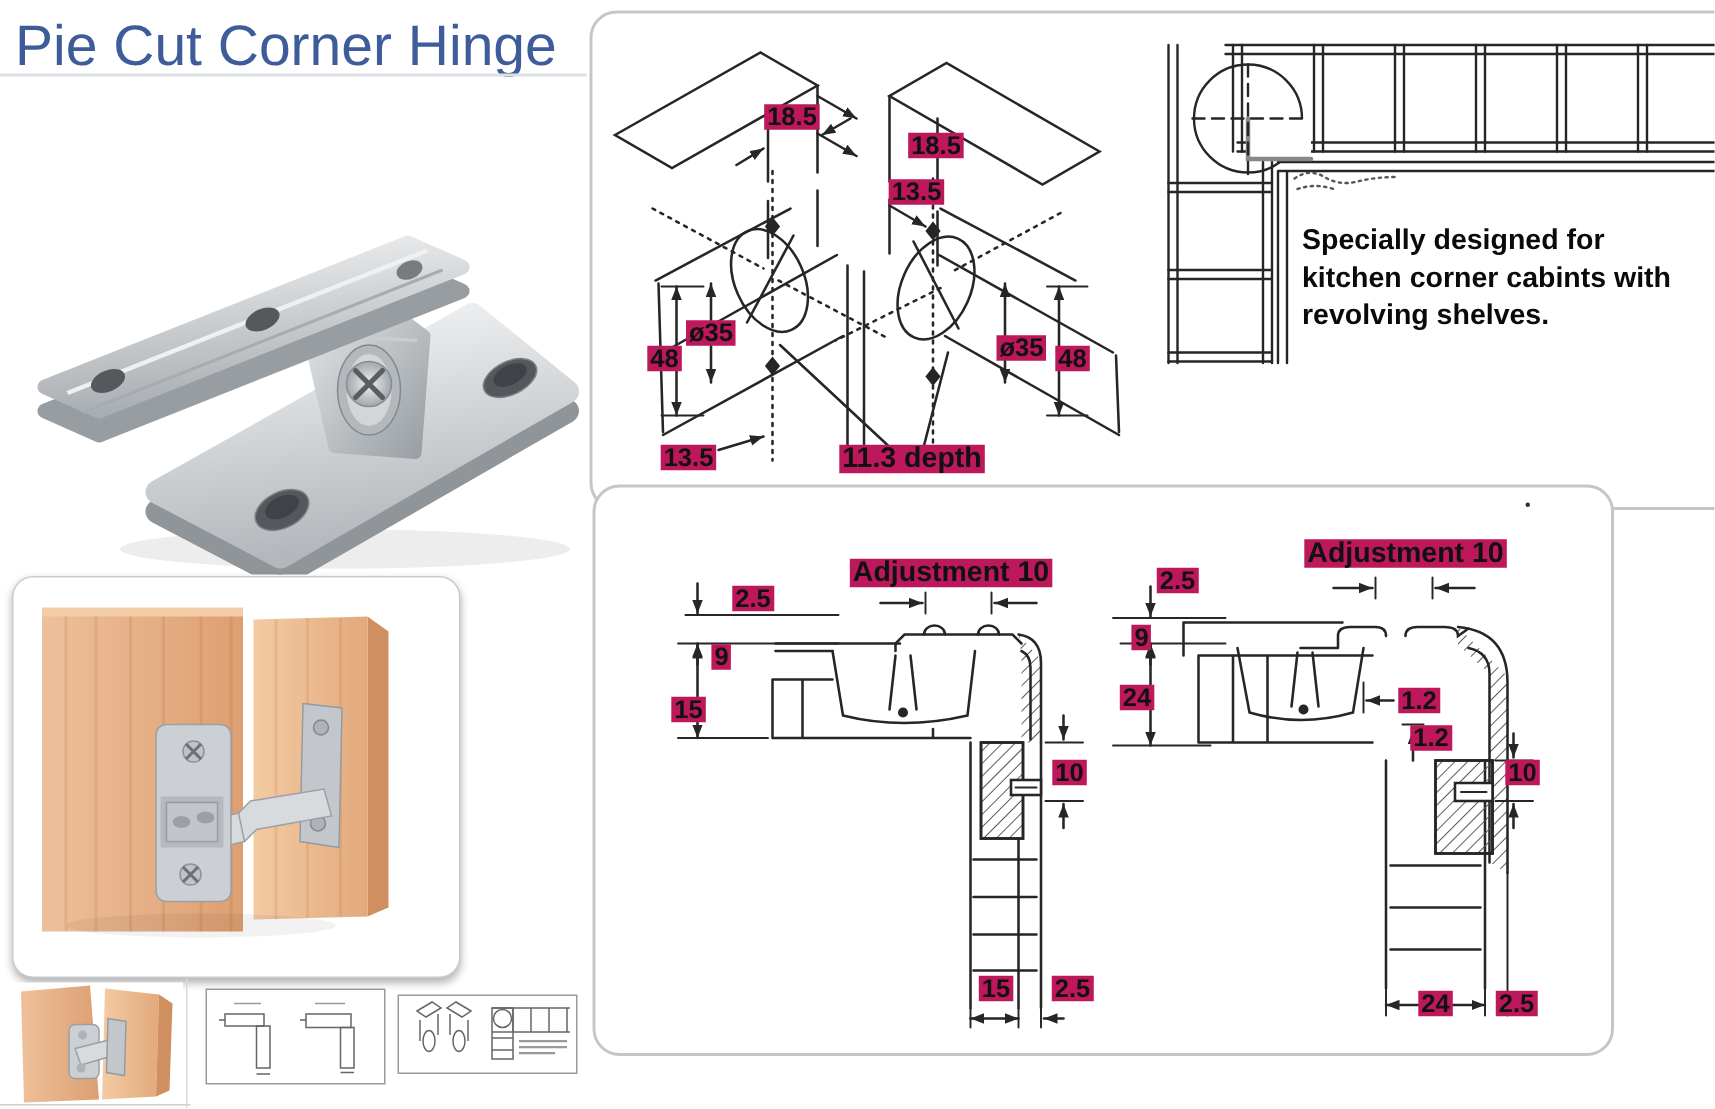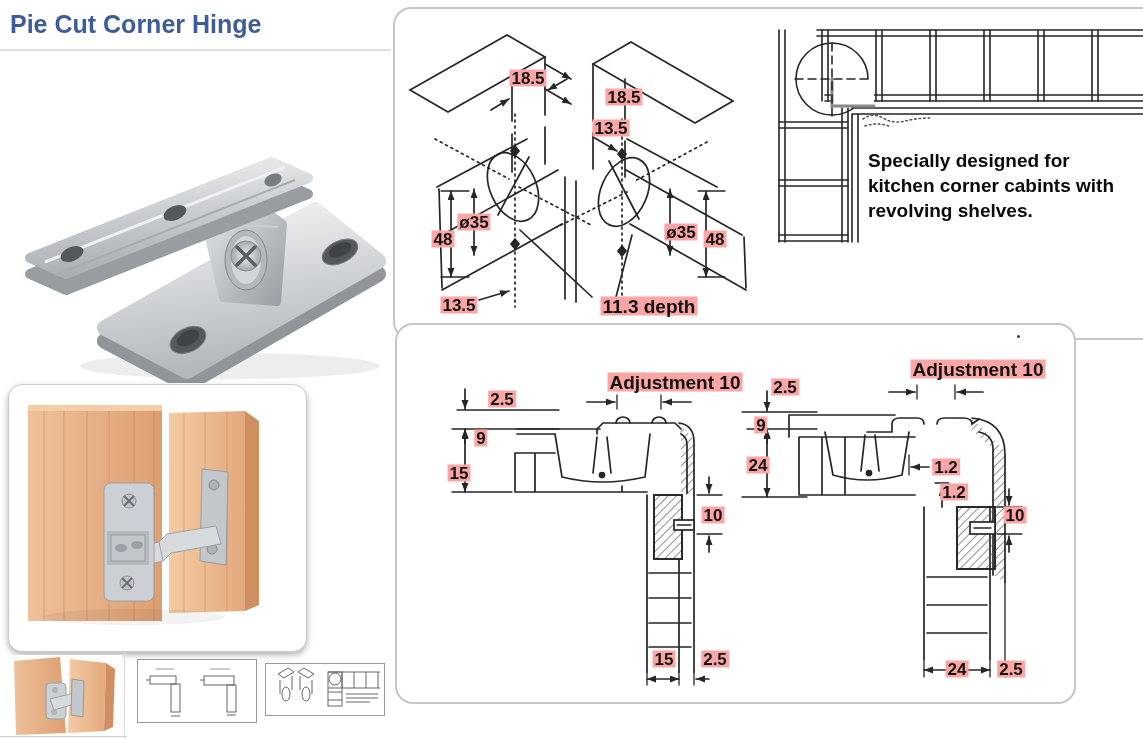--- a/index.html
+++ b/index.html
@@ -1,24 +1,24 @@
 <!DOCTYPE html>
 <html><head>
 <meta charset="utf-8">
 <style>
   html,body{margin:0;padding:0;}
   body{width:1143px;height:739px;position:relative;overflow:hidden;background:#fff;
        font-family:"Liberation Sans",sans-serif;}
-  .title{position:absolute;left:10px;top:10px;font-size:25px;font-weight:700;color:#3d5c99;}
+  .title{position:absolute;left:10px;top:10px;font-size:38px;font-weight:400;color:#3d5c99;}
   .title-rule{position:absolute;left:0;top:49px;width:391px;height:2px;background:#dde1e5;}
   .panel{position:absolute;background:#fff;border:2px solid #c3c7cb;border-radius:18px;}
   .art{position:absolute;left:0;top:0;}
   .dim{position:absolute;transform:translate(-50%,-50%);font:bold 17px/1 "Liberation Sans",sans-serif;
-       color:#111;background:#fca5a5;padding:0 2px;white-space:nowrap;}
-  .dimL{font-size:19px;margin-left:41px;}
+       color:#111;background:#be185d;padding:0 2px;white-space:nowrap;}
+  .dimL{font-size:19px;}
   .note{position:absolute;left:473px;top:139px;width:310px;font:bold 19px/25px "Liberation Sans",sans-serif;color:#0a0a0a;}
   .note span{display:block;}
   .photo{position:absolute;}
   .card{position:absolute;background:#fff;border:1px solid #c8ccd0;border-radius:14px;
         box-shadow:0 3px 6px rgba(0,0,0,0.30);overflow:hidden;}
   .thumb{position:absolute;background:#fff;}
   .thumb.boxed{border:1px solid #999;}
   .vsep{position:absolute;width:1px;background:#d9d9d9;}
   .hsep{position:absolute;height:1px;background:#cfcfcf;}
   .stray-dot{position:absolute;width:3px;height:3px;border-radius:50%;background:#333;}

